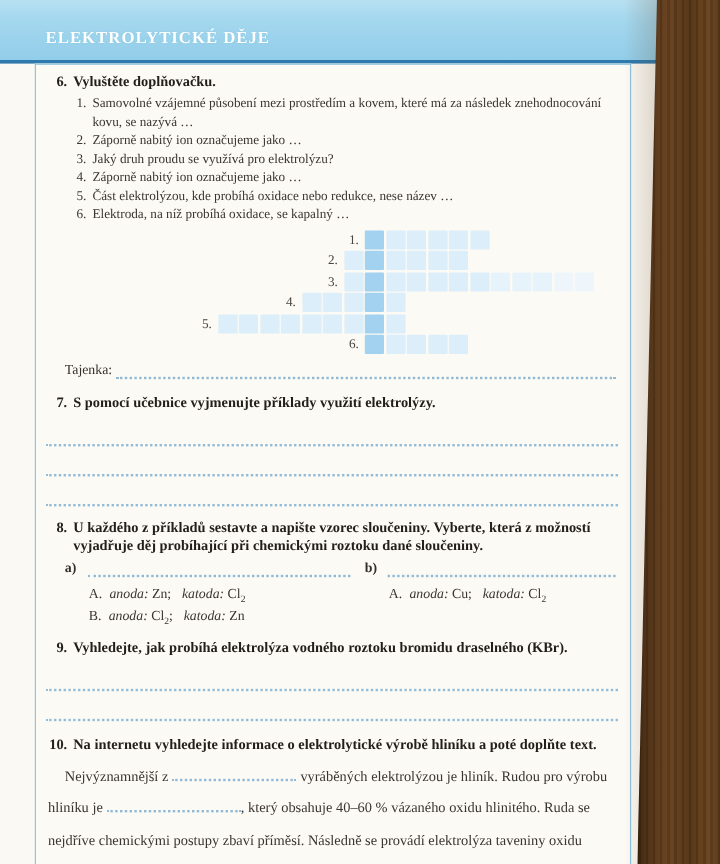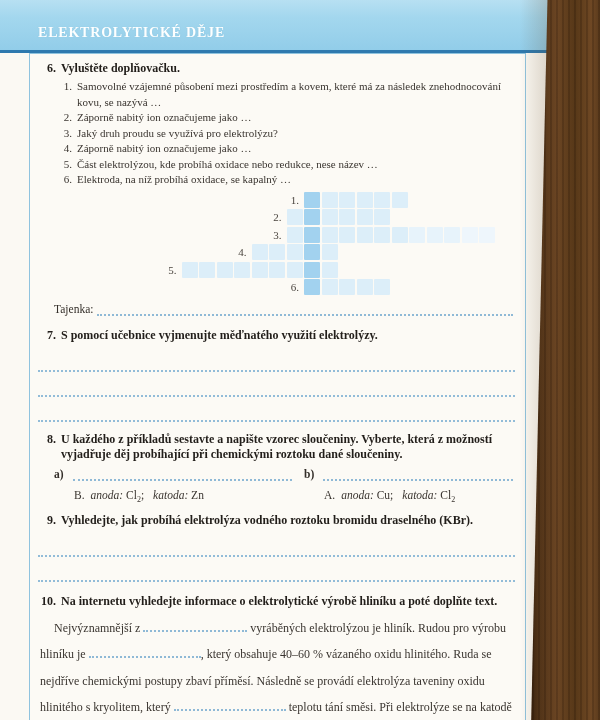--- a/index.html
+++ b/index.html
@@ -178,40 +178,41 @@
           <span class="cell light"></span>
         </div>
       </div>
     <div class="tajenka">
       <span>Tajenka:</span>
       <span class="dotfill"></span>
     </div>
 
     <div class="qhead">
       <span class="qnum">7.</span>
-      <span class="qtitle">S pomocí učebnice vyjmenujte měďnatého využití elektrolýzy.</span>
+      <span class="qtitle">S pomocí učebnice vyjmenujte příklady využití elektrolýzy.</span>
     </div>
     <div class="anslines" id="q7-lines">
         <div class="ansline"></div>
         <div class="ansline"></div>
         <div class="ansline"></div>
       </div>
     <div class="sp8"></div>
 
     <div class="qhead">
       <span class="qnum">8.</span>
       <span class="qtitle">U každého z příkladů sestavte a napište vzorec sloučeniny. Vyberte, která z možností vyjadřuje děj probíhající při chemickými roztoku dané sloučeniny.</span>
     </div>
     <div class="q8cols">
       <div class="col-a">
         <div class="itemhead">
           <span class="item-label">a)</span>
           <span class="dotfill"></span>
         </div>
         <div class="opts">
+            <div class="opt"><span class="opt-letter">A.</span><span class="tok-it">anoda:</span><span class="tok-v"> Zn;</span><span class="tok-gap"></span><span class="tok-it">katoda:</span><span class="tok-v"> Cl</span><sub class="tok-sub">2</sub></div>
             <div class="opt"><span class="opt-letter">B.</span><span class="tok-it">anoda:</span><span class="tok-v"> Cl</span><sub class="tok-sub">2</sub><span class="tok-v">;</span><span class="tok-gap"></span><span class="tok-it">katoda:</span><span class="tok-v"> Zn</span></div>
           </div>
       </div>
       <div class="col-b">
         <div class="itemhead">
           <span class="item-label">b)</span>
           <span class="dotfill"></span>
         </div>
         <div class="opts">
             <div class="opt"><span class="opt-letter">A.</span><span class="tok-it">anoda:</span><span class="tok-v"> Cu;</span><span class="tok-gap"></span><span class="tok-it">katoda:</span><span class="tok-v"> Cl</span><sub class="tok-sub">2</sub></div>

